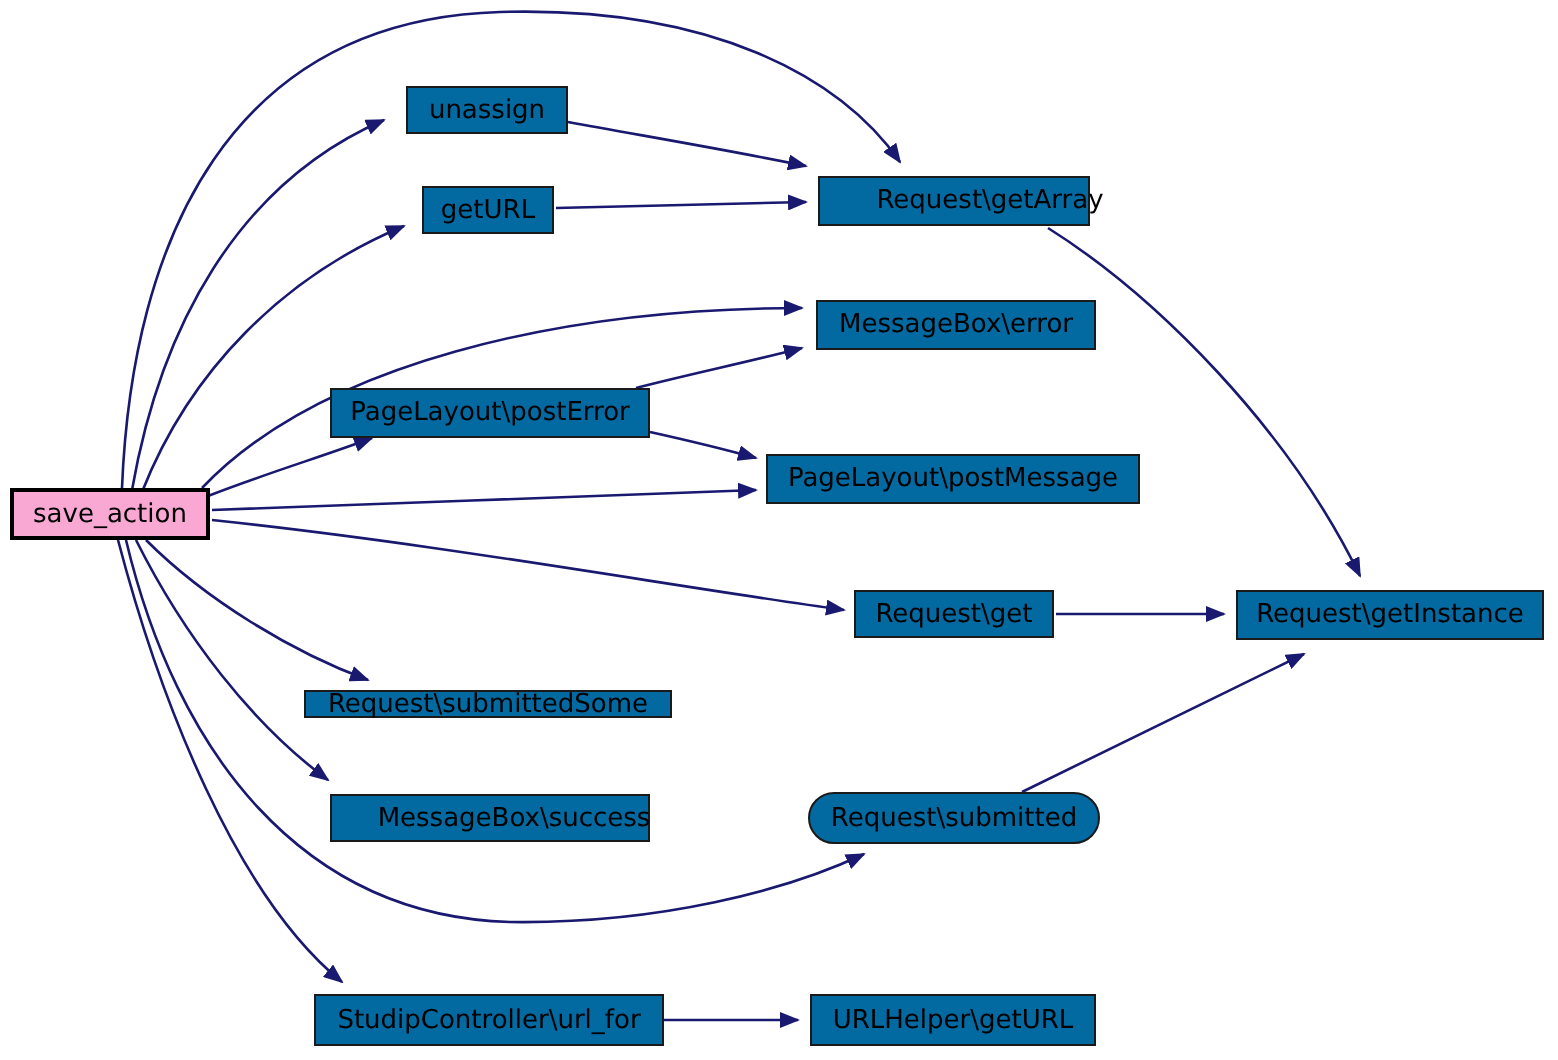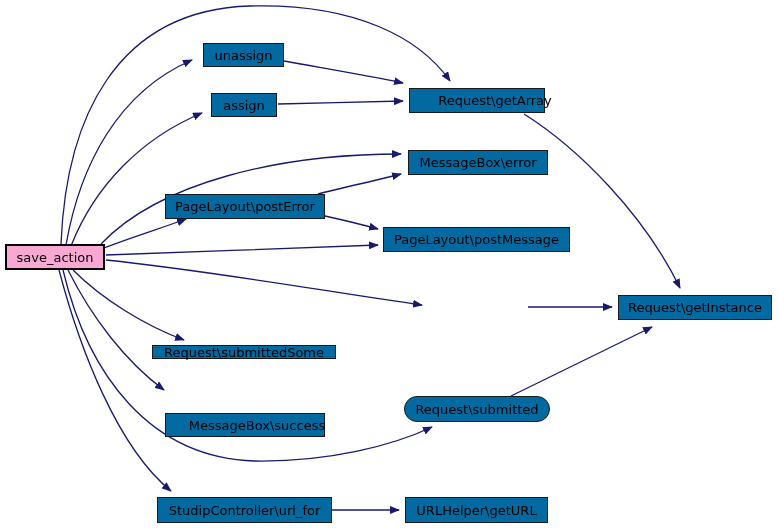--- a/index.html
+++ b/index.html
@@ -57,36 +57,37 @@
     <path class="edge" marker-end="url(#arrow)" d="M 325,216 C 343,220 360,224 378,229"></path>
     <path class="edge" marker-end="url(#arrow)" d="M 528,307 L 612,307"></path>
     <path class="edge" marker-end="url(#arrow)" d="M 511,396 L 652,327"></path>
     <path class="edge" marker-end="url(#arrow)" d="M 332,510 L 399,510"></path>
   </svg>
 
   <div class="node highlight" style="left:5px;top:244px;width:100px;height:26px;">save_action</div>
 
   <div class="node" style="left:203px;top:43px;width:81px;height:24px;">unassign</div>
 
-  <div class="node" style="left:211px;top:93px;width:66px;height:24px;">assign</div>
+  <div class="node" style="left:211px;top:93px;width:66px;height:24px;">getURL</div>
 
   <div class="node" style="left:409px;top:88px;width:136px;height:25px;padding-left:36px;">Request\getArray</div>
 
   <div class="node" style="left:408px;top:150px;width:140px;height:25px;">MessageBox\error</div>
 
   <div class="node" style="left:165px;top:194px;width:160px;height:25px;">PageLayout\postError</div>
 
   <div class="node" style="left:383px;top:227px;width:187px;height:25px;">PageLayout\postMessage</div>
 
+  <div class="node" style="left:427px;top:295px;width:100px;height:24px;">Request\get</div>
 
   <div class="node" style="left:618px;top:295px;width:154px;height:25px;">Request\getInstance</div>
 
   <div class="node" style="left:152px;top:345px;width:184px;height:14px;">Request\submittedSome</div>
 
-  <div class="node" style="left:165px;top:413px;width:160px;height:24px;padding-left:24px;">MessageBox\success</div>
+  <div class="node" style="left:165px;top:397px;width:160px;height:24px;padding-left:24px;">MessageBox\success</div>
 
   <div class="node" style="left:404px;top:396px;width:146px;height:26px;border-radius:13px;">Request\submitted</div>
 
   <div class="node" style="left:157px;top:497px;width:175px;height:26px;">StudipController\url_for</div>
 
   <div class="node" style="left:405px;top:497px;width:143px;height:26px;">URLHelper\getURL</div>
 
 </div>
 
 </body></html>

